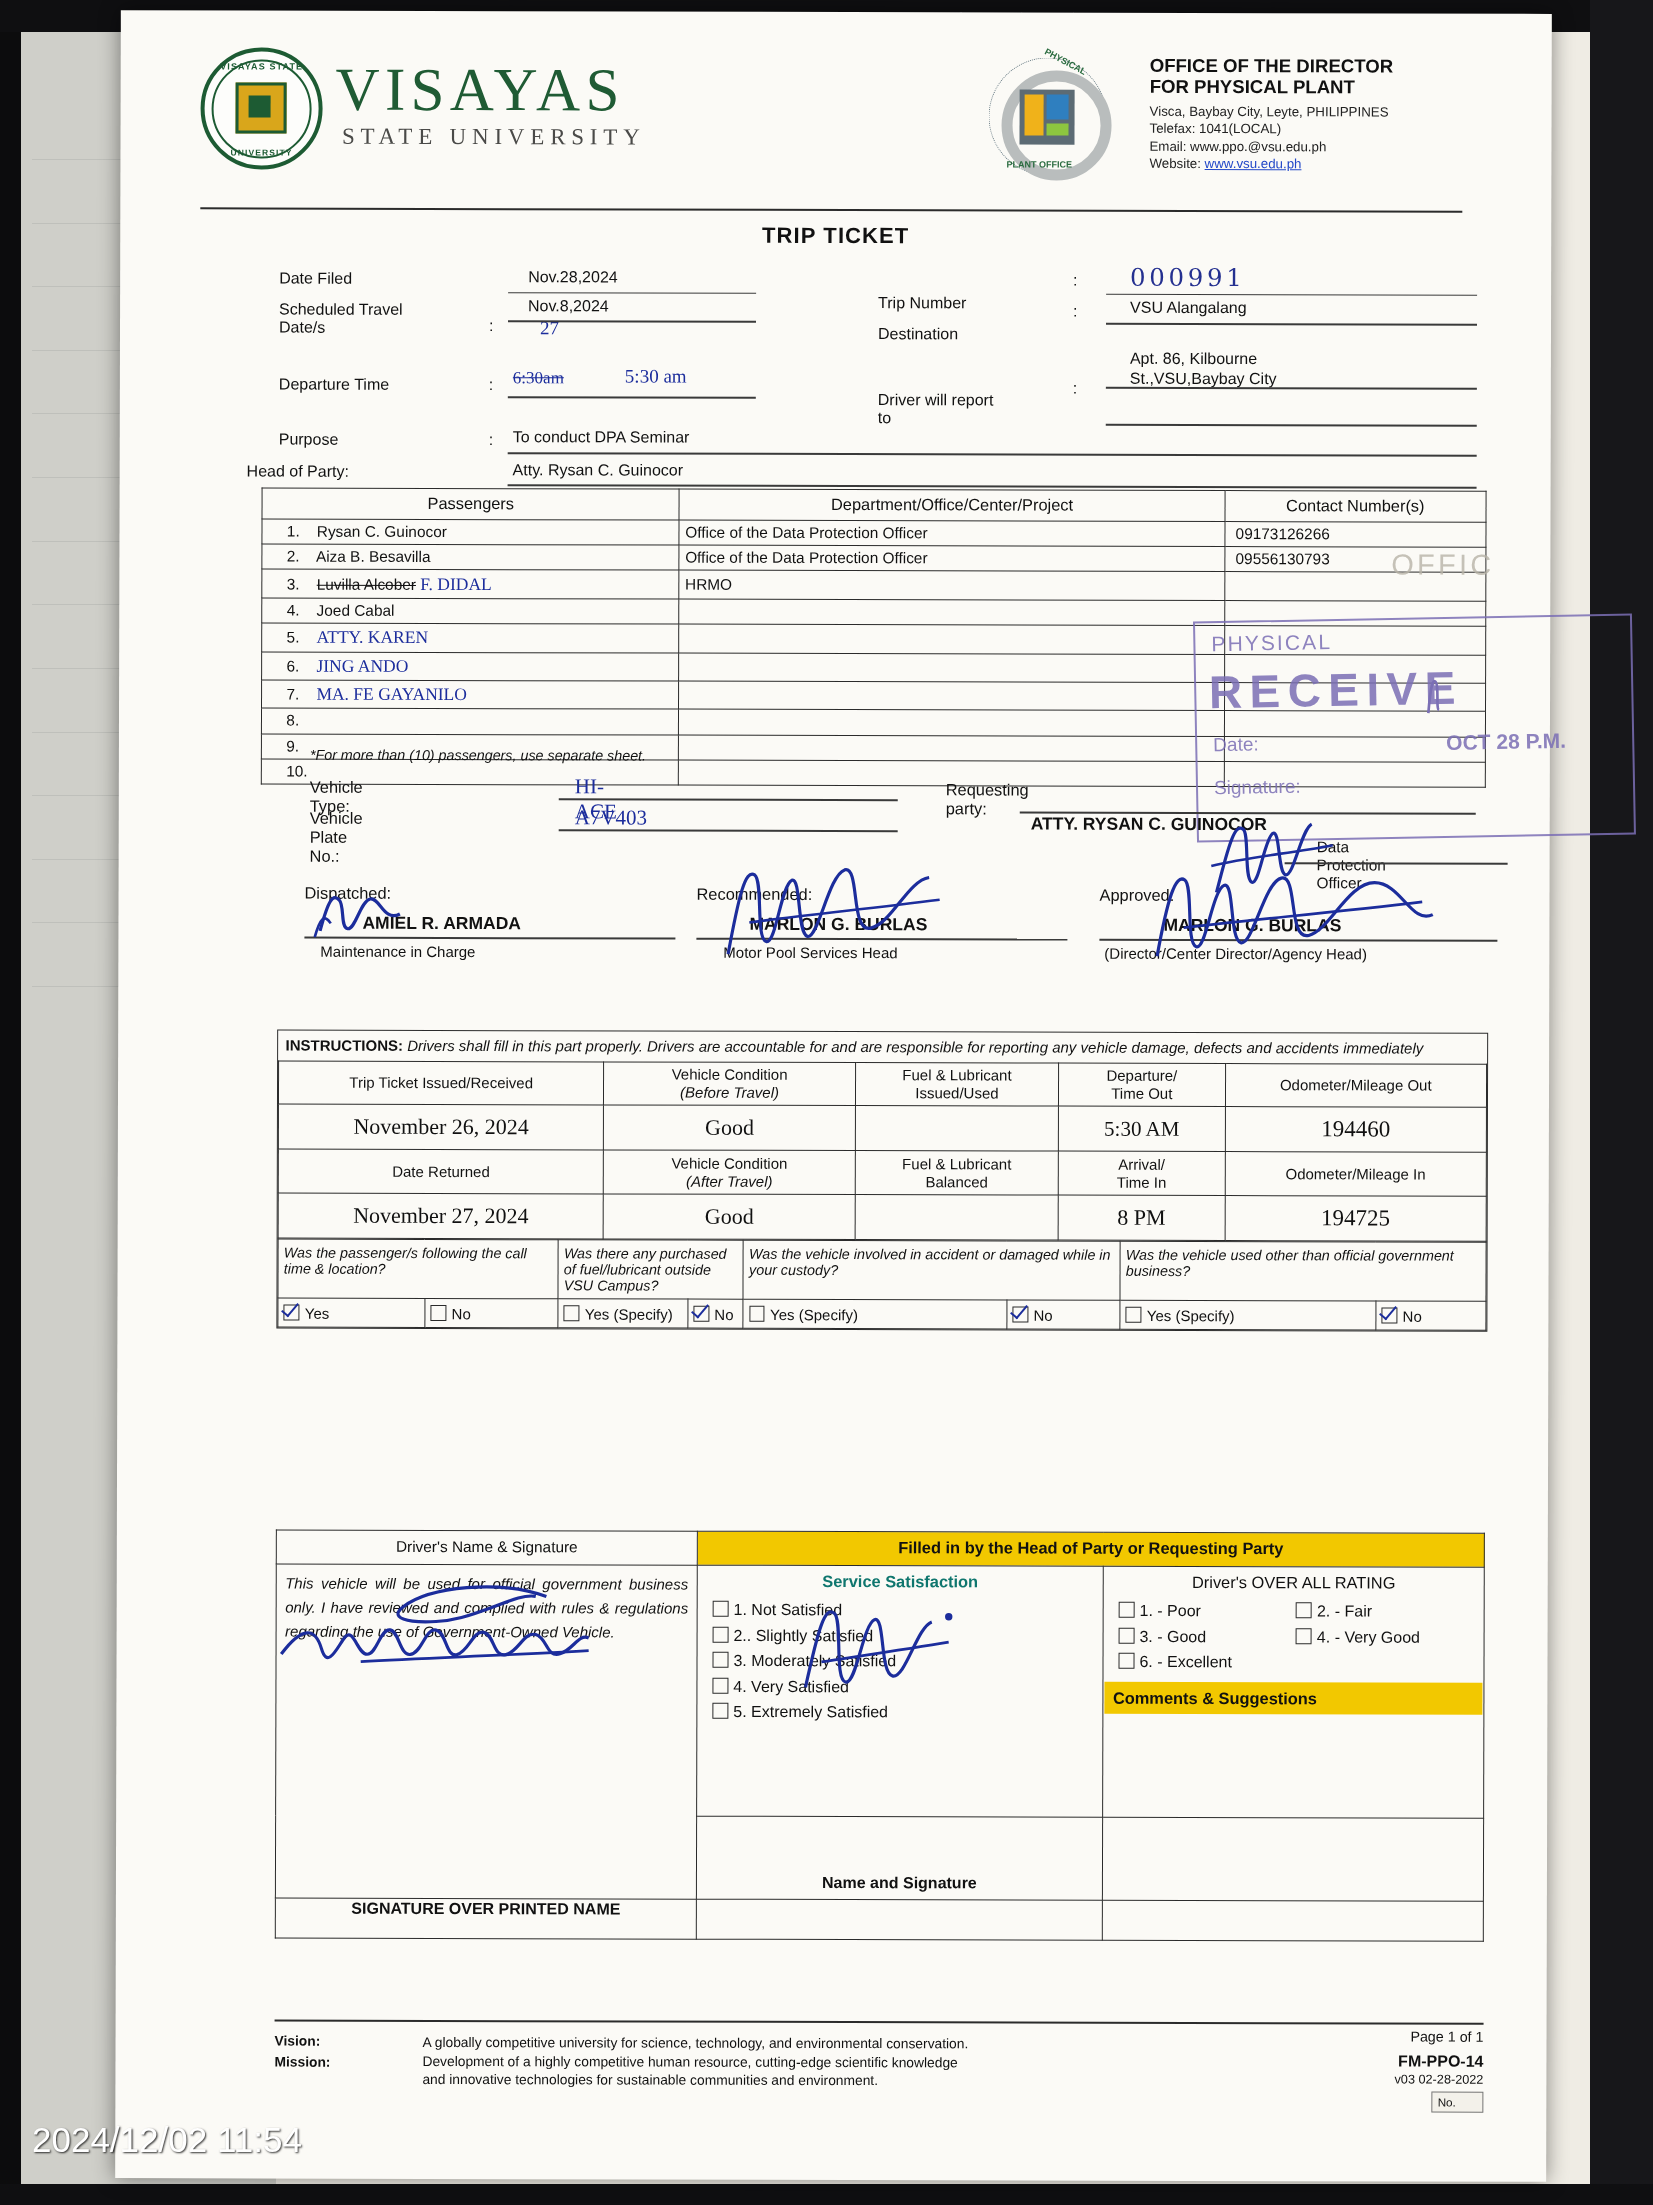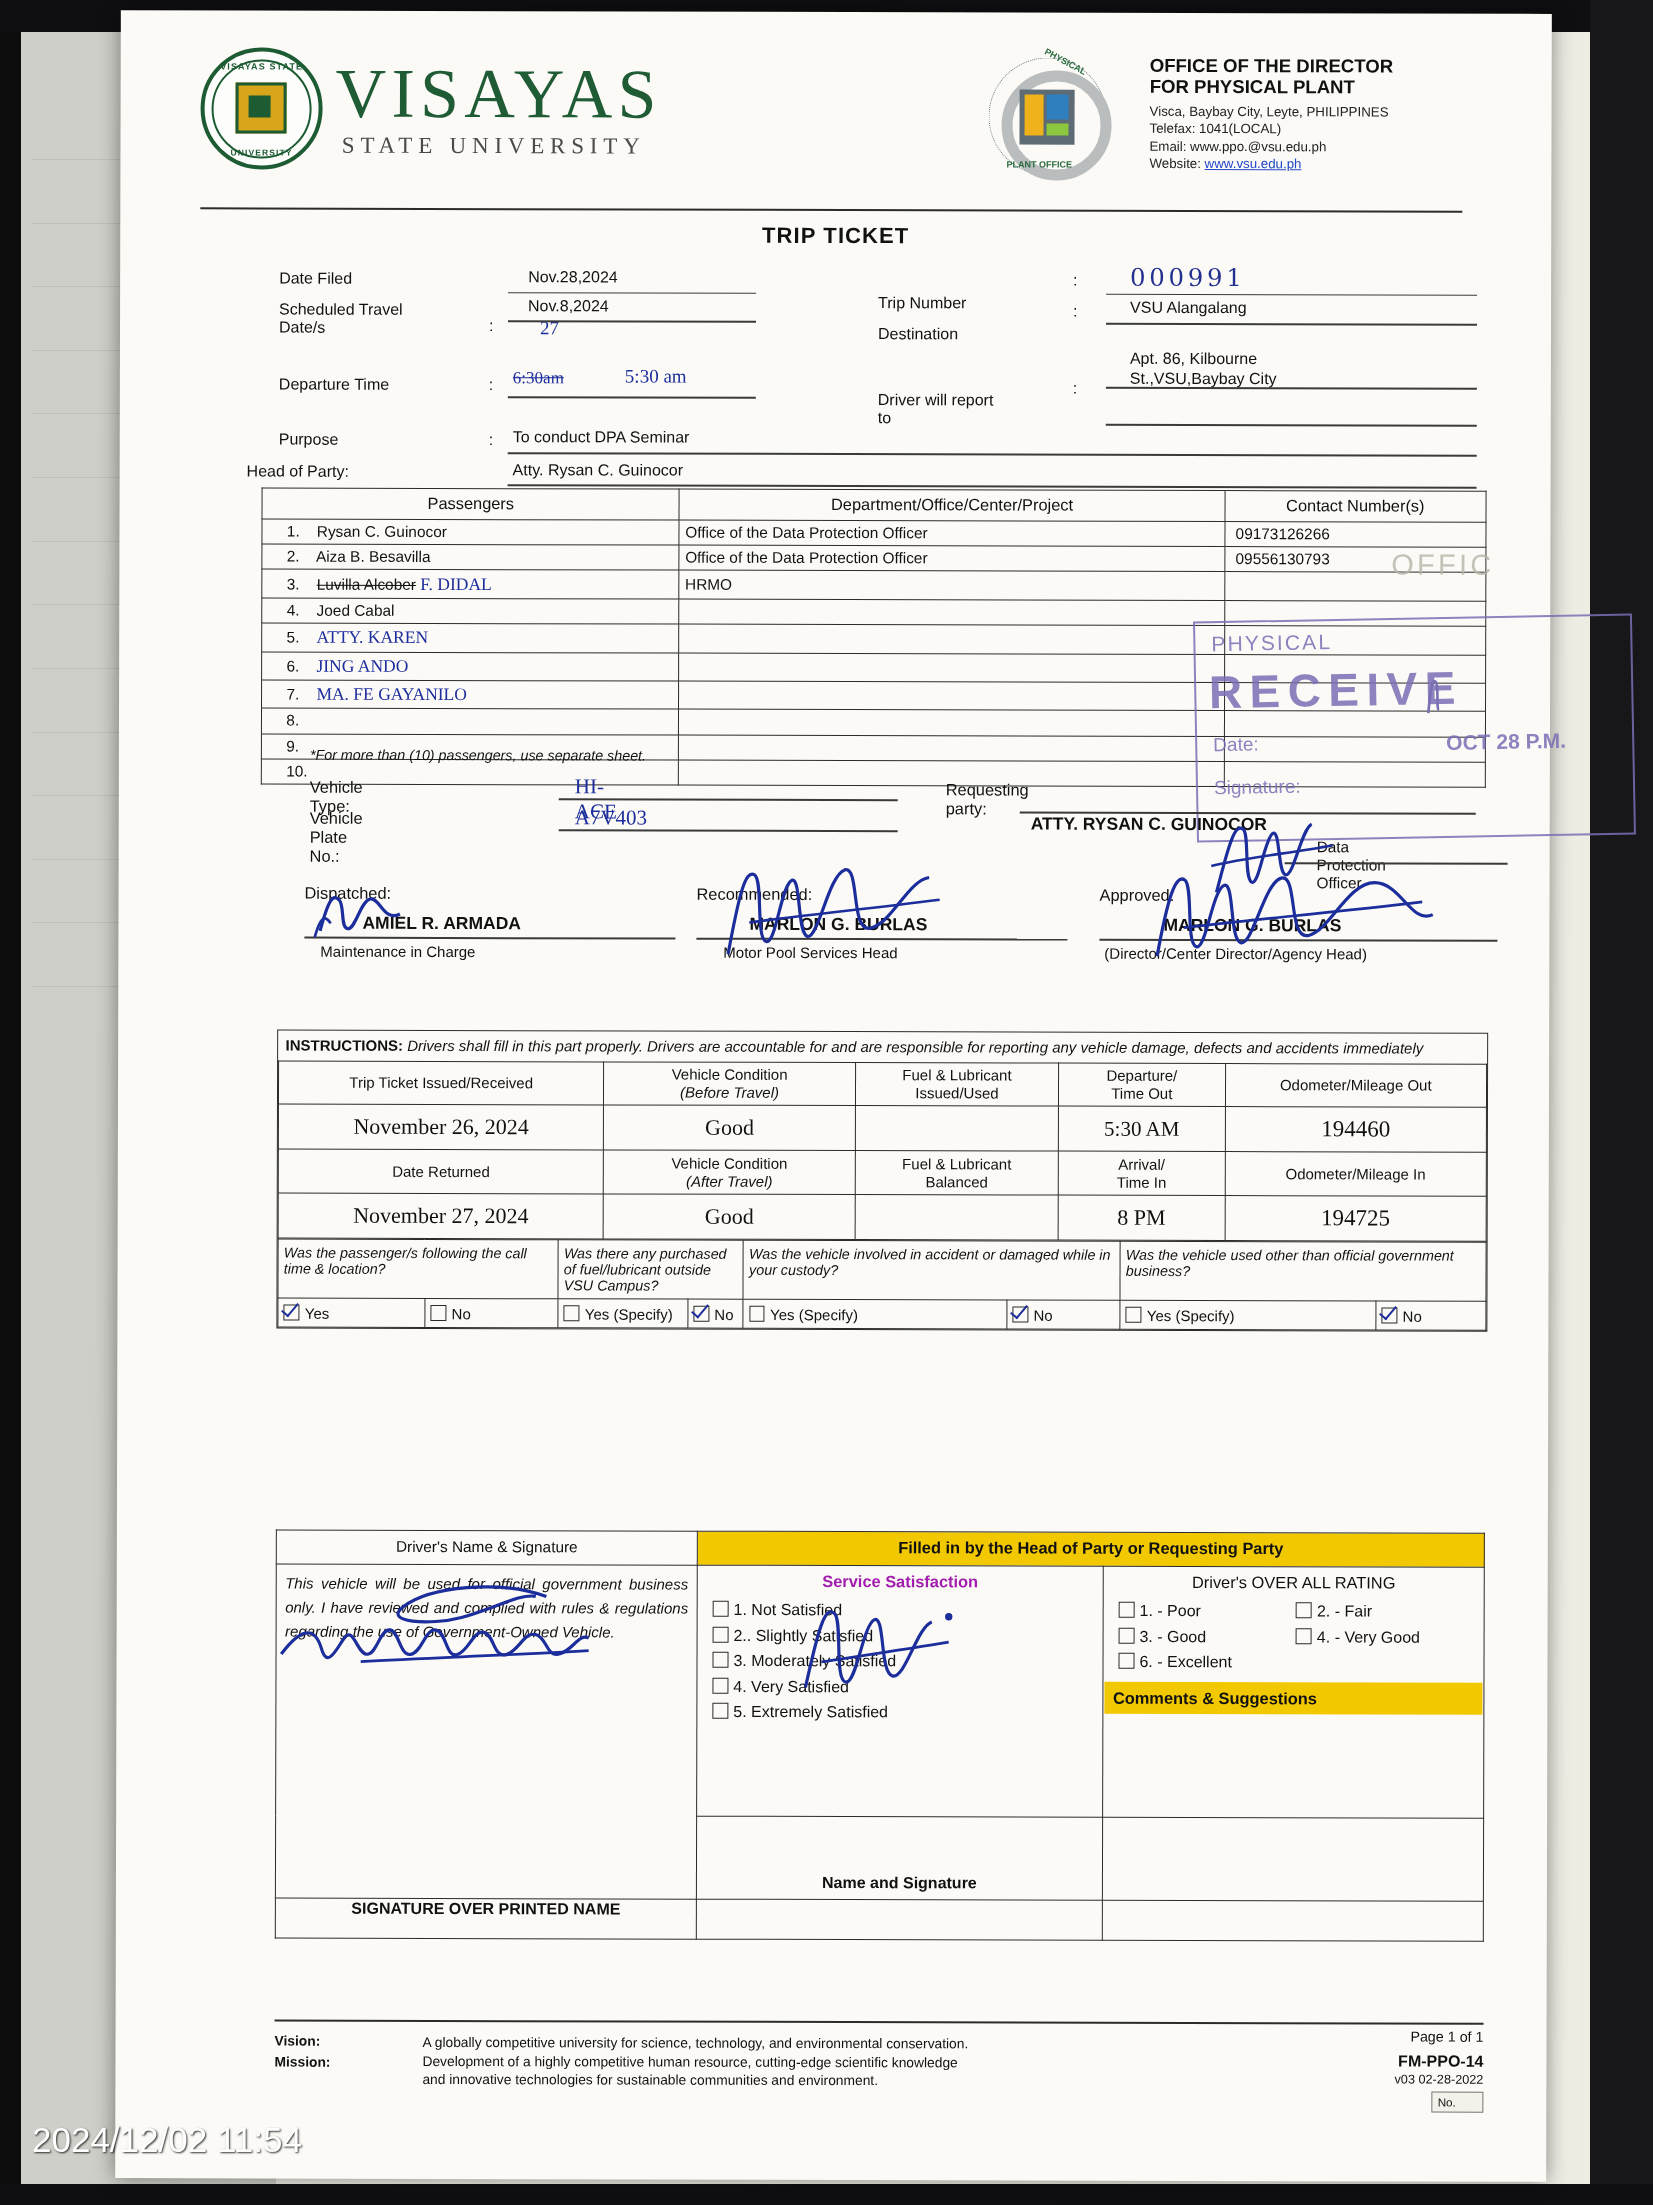--- a/index.html
+++ b/index.html
@@ -52,21 +52,21 @@
     position:absolute;left:0;top:5.3px;width:114px;height:114px;border-radius:50%;
     border:4.8px solid #1d5b33;background:#fdfdfb;
   }
   .logo .ring{position:absolute;left:7.4px;top:7.4px;right:7.4px;bottom:7.4px;border-radius:50%;border:2.1px solid #1d5b33;}
   .logo .core{position:absolute;left:31px;top:31px;width:45px;height:45px;background:#d9a61b;border:3.2px solid #1d5b33;}
   .logo .core2{position:absolute;left:9.5px;top:9.5px;width:22px;height:22px;background:#1d5b33;}
   .logo .txt{position:absolute;left:0;top:9.5px;width:114px;text-align:center;font-size:9px;color:#1d5b33;letter-spacing:1.1px;font-weight:bold;}
   .logo .txt2{position:absolute;left:0;bottom:8.5px;width:114px;text-align:center;font-size:8.5px;color:#1d5b33;letter-spacing:1.1px;font-weight:bold;}
 
   .univ{position:absolute;left:135px;top:16px;}
-  .univ .l1{font-family:"Liberation Serif",serif;font-size:70px;letter-spacing:5.3px;color:#1f5b34;line-height:1;}
+  .univ .l1{font-family:"Liberation Serif",serif;font-size:61px;letter-spacing:5.3px;color:#1f5b34;line-height:1;}
   .univ .l2{font-family:"Liberation Serif",serif;font-size:23px;letter-spacing:5.8px;color:#4a4a48;margin-top:4.2px;margin-left:6.4px;}
 
   .gear{position:absolute;left:785px;top:12.7px;width:127px;height:117px;}
   .gear .g1{position:absolute;left:16px;top:13.8px;width:88px;height:88px;border-radius:50%;border:11.7px solid #b9bdbd;}
   .gear .g2{position:absolute;left:34px;top:32px;width:55px;height:55px;background:#5c6b74;}
   .gear .g3{position:absolute;left:39px;top:37px;width:19px;height:41px;background:#f0b21a;}
   .gear .g4{position:absolute;left:61px;top:37px;width:22px;height:25.4px;background:#2f7fbf;}
   .gear .g5{position:absolute;left:61px;top:66px;width:22px;height:12.7px;background:#8dc63f;}
   .gear .circ{position:absolute;left:3.2px;top:0;width:116px;height:116px;border-radius:50%;border:1.6px dotted #6a7d86;}
   .gear .arc{position:absolute;left:0;top:0;width:127px;height:117px;font-size:9px;color:#2a6b3f;}
@@ -492,21 +492,21 @@
     <tbody>
           <tr>
       <td style="width:403px;" class="ctr cell-pad">Driver's Name &amp; Signature</td>
       <td colspan="2" class="yellow">Filled in by the Head of Party or Requesting Party</td>
     </tr>
     <tr>
       <td rowspan="2" class="cell-pad" style="height:318px;vertical-align:top;">
         <div class="drv-txt">This vehicle will be used for official government business only.   I have reviewed and complied with rules &amp; regulations regarding the use of Government-Owned Vehicle.</div>
       </td>
       <td style="width:403px;" class="ctr">
-        <div class="yellow" style="background:transparent;color:#a21caf;padding:5.3px 0 6.4px;">Service Satisfaction</div>
+        <div class="yellow" style="background:transparent;color:#0f766e;padding:5.3px 0 6.4px;">Service Satisfaction</div>
         <div style="text-align:left;padding-left:13.8px;">
           <div class="opt"><span class="cb"></span><span>1.  Not Satisfied</span></div>
           <div class="opt"><span class="cb"></span><span>2..  Slightly Satisfied</span></div>
           <div class="opt"><span class="cb"></span><span>3.  Moderately Satisfied</span></div>
           <div class="opt"><span class="cb"></span><span>4.  Very Satisfied</span></div>
           <div class="opt"><span class="cb"></span><span>5.  Extremely Satisfied</span></div>
         </div>
       </td>
       <td>
         <div class="ctr" style="font-weight:normal;font-size:16.4px;padding:5.3px 0 6.4px;">Driver's OVER ALL RATING</div>

